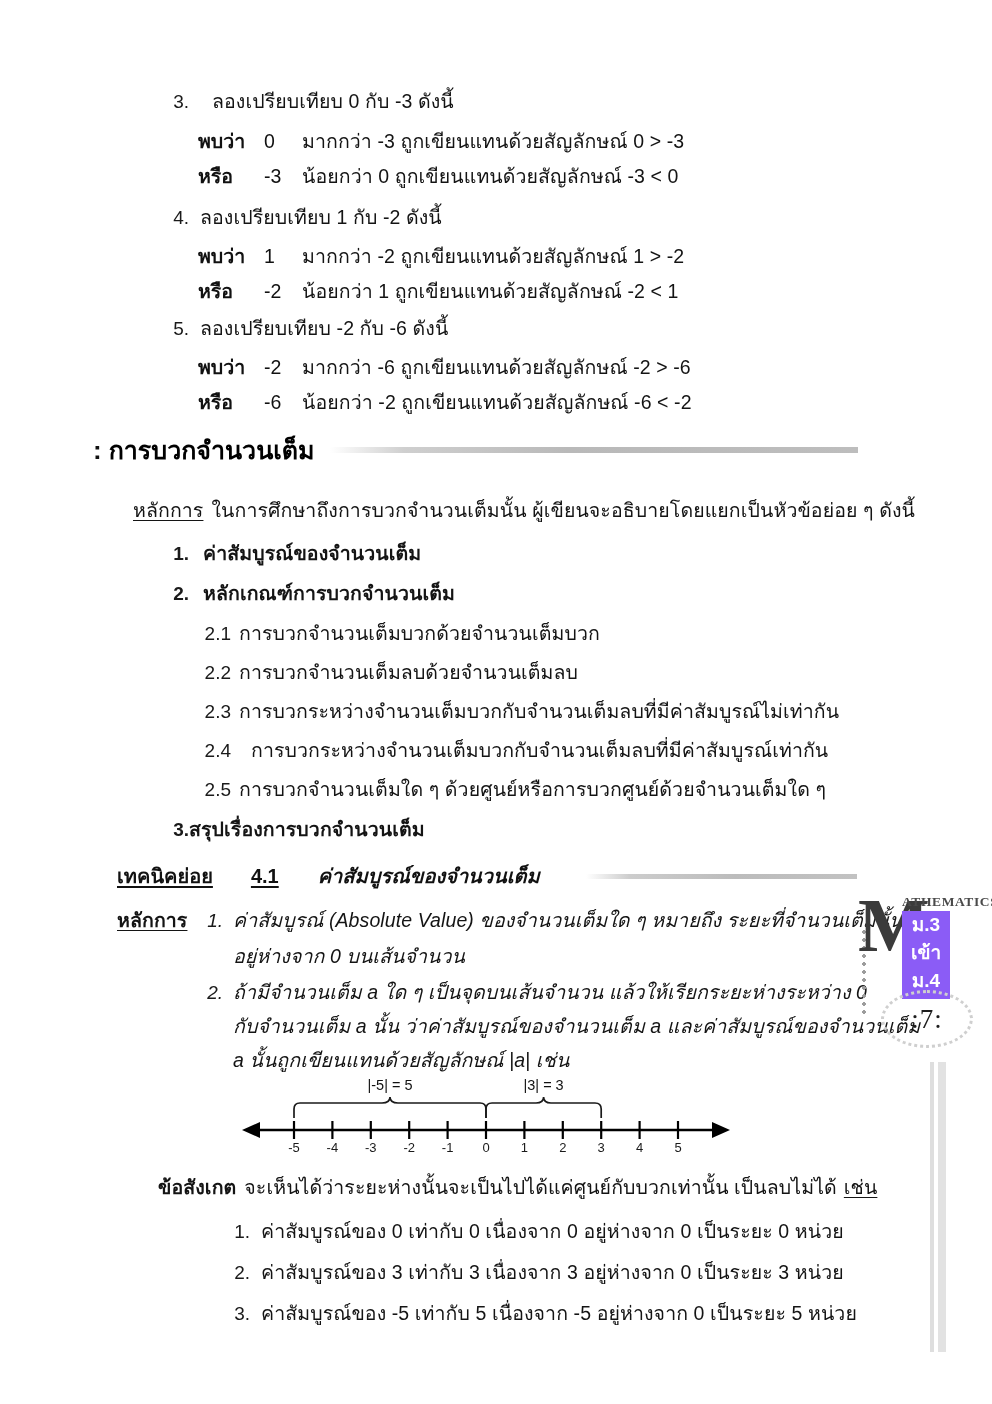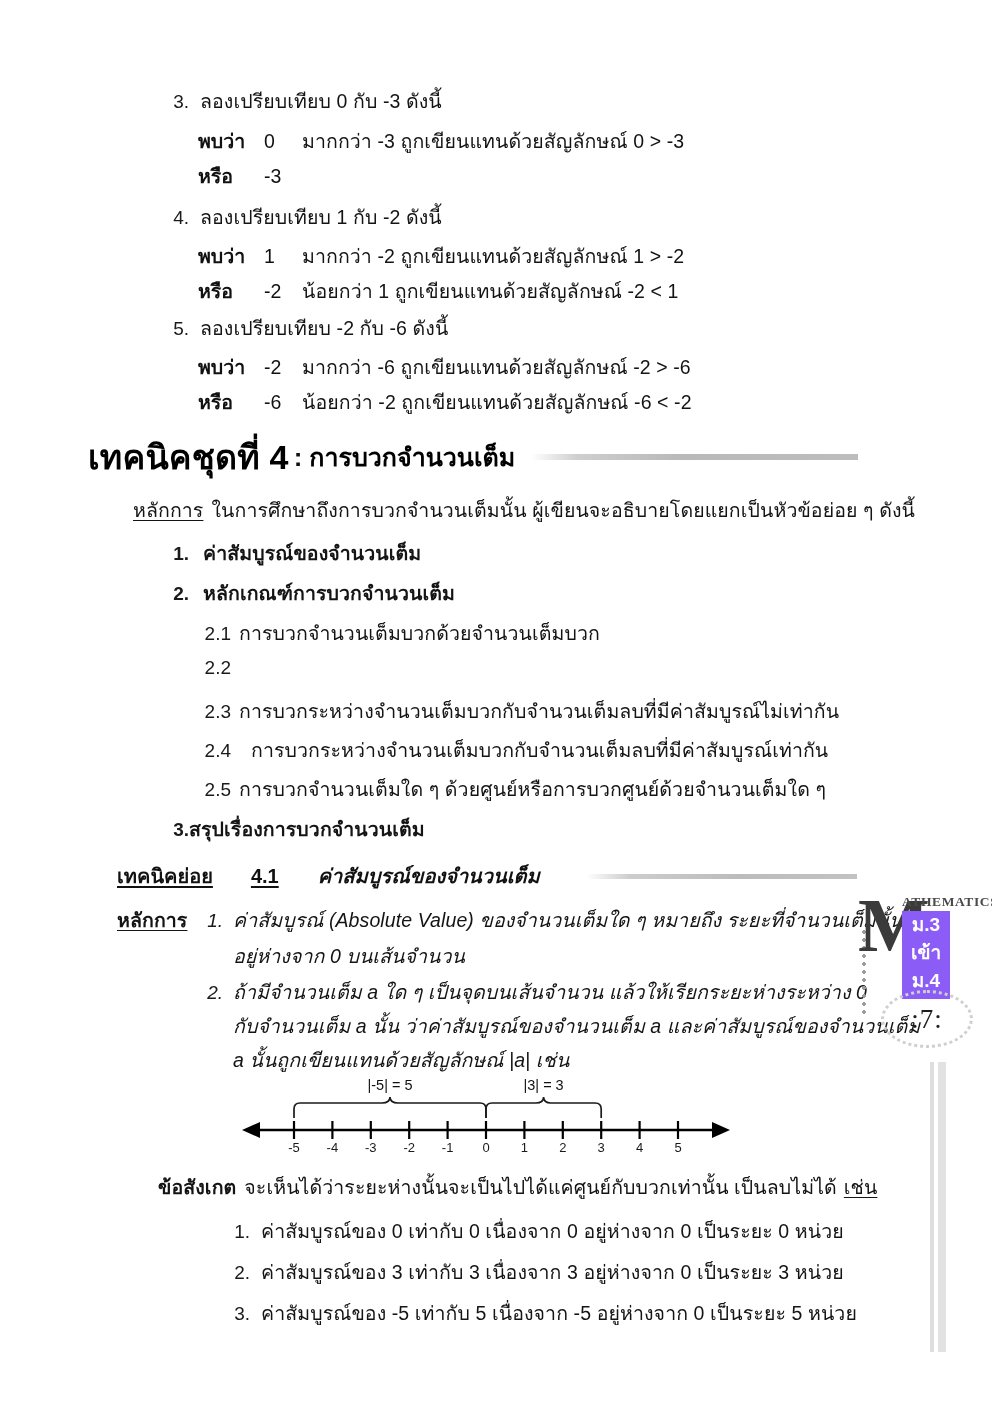--- a/index.html
+++ b/index.html
@@ -206,30 +206,31 @@
   #vbar1 { left: 930px; width: 4px; }
   #vbar2 { left: 938px; width: 8px; background: #e2e2e2; }
 </style>
 </head>
 <body>
 
 <div id="page">
 
   <div class="row" style="left:163px; top:86px;">
     <span class="num" style="width:26px;">3.</span>
-    <span class="txt" style="margin-left:11px;">ลองเปรียบเทียบ 0 กับ -3 ดังนี้</span>
+    <span class="txt" style="margin-left:23px;">ลองเปรียบเทียบ 0 กับ -3 ดังนี้</span>
   </div>
   <div class="row" style="left:198px; top:126px;">
     <span class="lbl" style="width:54px;">พบว่า</span>
     <span class="val" style="width:38px; margin-left:12px;">0</span>
     <span class="txt">มากกว่า -3 ถูกเขียนแทนด้วยสัญลักษณ์ 0 &gt; -3</span>
   </div>
   <div class="row" style="left:198px; top:161px;">
     <span class="lbl" style="width:54px;">หรือ</span>
     <span class="val" style="width:38px; margin-left:12px;">-3</span>
+    <span class="txt">น้อยกว่า 0 ถูกเขียนแทนด้วยสัญลักษณ์ -3 &lt; 0</span>
   </div>
 
   <div class="row" style="left:163px; top:202px;">
     <span class="num" style="width:26px;">4.</span>
     <span class="txt" style="margin-left:11px;">ลองเปรียบเทียบ 1 กับ -2 ดังนี้</span>
   </div>
   <div class="row" style="left:198px; top:241px;">
     <span class="lbl" style="width:54px;">พบว่า</span>
     <span class="val" style="width:38px; margin-left:12px;">1</span>
     <span class="txt">มากกว่า -2 ถูกเขียนแทนด้วยสัญลักษณ์ 1 &gt; -2</span>
@@ -249,21 +250,20 @@
     <span class="val" style="width:38px; margin-left:12px;">-2</span>
     <span class="txt">มากกว่า -6 ถูกเขียนแทนด้วยสัญลักษณ์ -2 &gt; -6</span>
   </div>
   <div class="row" style="left:198px; top:387px;">
     <span class="lbl" style="width:54px;">หรือ</span>
     <span class="val" style="width:38px; margin-left:12px;">-6</span>
     <span class="txt">น้อยกว่า -2 ถูกเขียนแทนด้วยสัญลักษณ์ -6 &lt; -2</span>
   </div>
 
   <div class="sec-head" style="left:88px; top:430px; width:770px;">
-    <span class="big">เทคนิคชุดที่ 4</span>
     <span class="colon">:</span>
     <span class="sub">การบวกจำนวนเต็ม</span>
     <span class="rule" style="flex:1;"></span>
   </div>
 
   <div class="row" style="left:133px; top:495px;">
     <span class="txt underline">หลักการ</span>
     <span class="txt" style="margin-left:8px;">ในการศึกษาถึงการบวกจำนวนเต็มนั้น ผู้เขียนจะอธิบายโดยแยกเป็นหัวข้อย่อย ๆ ดังนี้</span>
   </div>
 
@@ -274,20 +274,21 @@
   <div class="row" style="left:167px; top:578px;">
     <span class="num bold" style="width:22px;">2.</span>
     <span class="txt bold" style="margin-left:14px;">หลักเกณฑ์การบวกจำนวนเต็ม</span>
   </div>
   <div class="row" style="left:201px; top:618px;">
     <span class="num" style="width:30px;">2.1</span>
     <span class="txt" style="margin-left:8px;">การบวกจำนวนเต็มบวกด้วยจำนวนเต็มบวก</span>
   </div>
   <div class="row" style="left:201px; top:657px;">
     <span class="num" style="width:30px;">2.2</span>
+    <span class="txt" style="margin-left:8px;">การบวกจำนวนเต็มลบด้วยจำนวนเต็มลบ</span>
   </div>
   <div class="row" style="left:201px; top:696px;">
     <span class="num" style="width:30px;">2.3</span>
     <span class="txt" style="margin-left:8px;">การบวกระหว่างจำนวนเต็มบวกกับจำนวนเต็มลบที่มีค่าสัมบูรณ์ไม่เท่ากัน</span>
   </div>
   <div class="row" style="left:201px; top:735px;">
     <span class="num" style="width:30px;">2.4</span>
     <span class="txt" style="margin-left:20px;">การบวกระหว่างจำนวนเต็มบวกกับจำนวนเต็มลบที่มีค่าสัมบูรณ์เท่ากัน</span>
   </div>
   <div class="row" style="left:201px; top:774px;">

